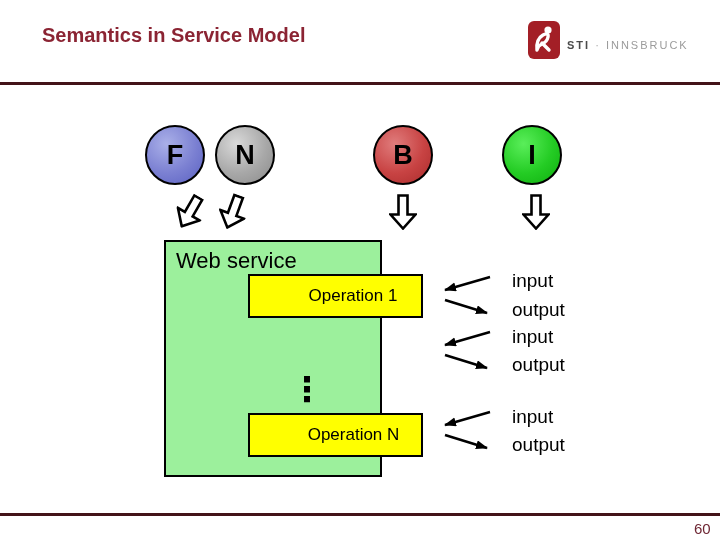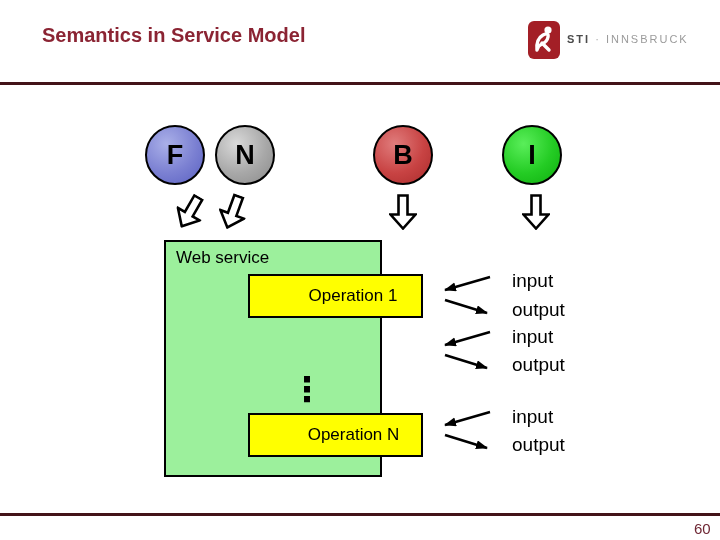--- a/index.html
+++ b/index.html
@@ -18,21 +18,21 @@
   .page-num{
     position:absolute; left:694px; top:520px;
     font-size:15px; color:#6e2633;
   }
   
   .logo-square{
     position:absolute; left:528px; top:21px; width:32px; height:38px;
     background:#a31f26; border-radius:6px;
   }
   .logo-text{
-    position:absolute; left:567px; top:33px; font-size:11px;
+    position:absolute; left:567px; top:39px; font-size:11px;
     letter-spacing:2px; white-space:nowrap;
   }
   .logo-text .brand{color:#4b4b4b; font-weight:bold;}
   .logo-text .sep{color:#aaaaaa; font-weight:normal;}
   .logo-text .loc{color:#9b9b9b; font-weight:normal;}
   
   .circle{
     position:absolute; top:125px; width:60px; height:60px;
     border:2.5px solid #000; border-radius:50%;
     box-sizing:border-box;
@@ -49,21 +49,21 @@
   .ba-n{left:219px; transform:rotate(20deg);}
   .ba-b{left:389px;}
   .ba-i{left:522px;}
   
   .ws-box{
     position:absolute; left:164px; top:240px; width:218px; height:237px;
     background:#9cf09c; border:2px solid #000; box-sizing:border-box;
   }
   .ws-label{
     position:absolute; left:10px; top:6px;
-    font-size:17px; color:#000;
+    font-size:22px; color:#000;
   }
   .op-box{
     position:absolute; left:248px; width:175px; height:44px;
     background:#ffff00; border:2.5px solid #000; box-sizing:border-box;
     display:flex; align-items:center; justify-content:center;
     font-size:17px; color:#000;
   }
   .op-1{top:274px;padding-left:35px;} .op-2{top:330px;} .op-n{top:413px;padding-left:36px;}
   .dots{
     position:absolute; left:290px; top:372px;

